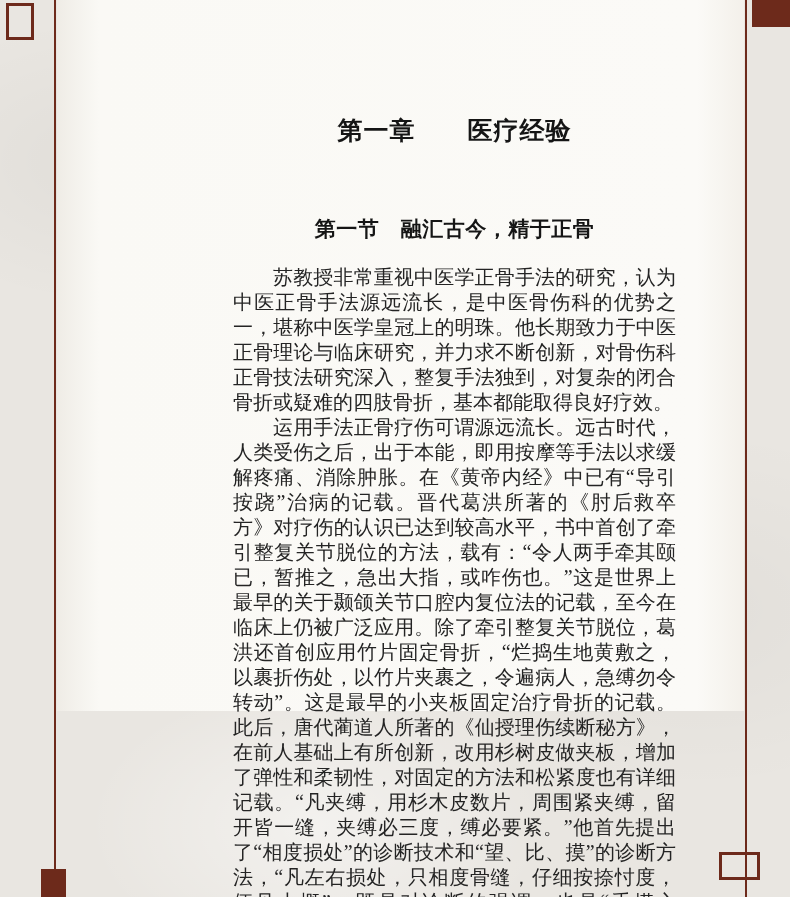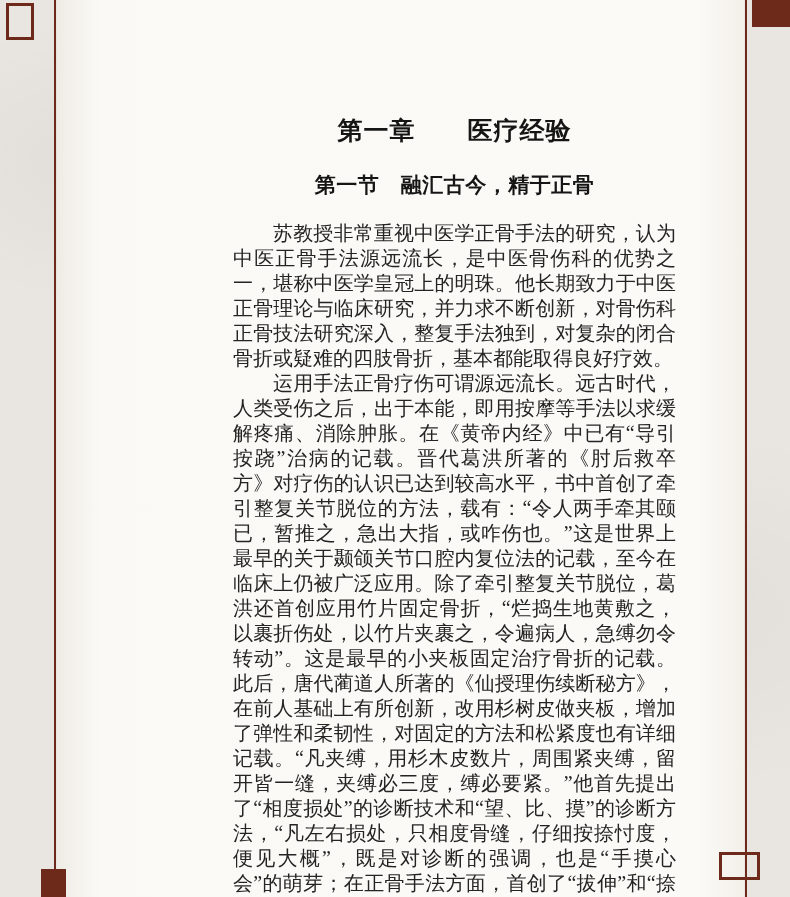--- a/index.html
+++ b/index.html
@@ -14,21 +14,21 @@
   .backdrop-texture {
     position: absolute; inset: 0;
     background:
       radial-gradient(ellipse 320px 220px at 12% 18%, rgba(0,0,0,0.035), transparent 65%),
       radial-gradient(ellipse 420px 280px at 88% 68%, rgba(0,0,0,0.03), transparent 65%),
       radial-gradient(ellipse 380px 240px at 40% 92%, rgba(255,255,255,0.45), transparent 60%),
       radial-gradient(ellipse 300px 180px at 65% 8%, rgba(0,0,0,0.02), transparent 60%);
   }
   
   .paper {
-    position: absolute; left: 57px; top: 0; width: 687px; height: 897px;
+    position: absolute; left: 57px; top: 0; width: 687px; height: 711px;
     background: linear-gradient(90deg, #efece6 0px, #faf9f5 42px, #fbfaf7 640px, #f3f0ea 687px);
   }
   .rule { position: absolute; top: 0; bottom: 0; width: 2px; background: #6d2a1b; }
   .rule-left  { left: 54px; }
   .rule-right { left: 745px; }
   .ornament { position: absolute; }
   .orn-tl { left: 6px;   top: 3px;   width: 28px; height: 37px; border: 3px solid #6d2a1b; }
   .orn-tr { left: 752px; top: 0;     width: 38px; height: 27px; background: #6d2a1b; }
   .orn-bl { left: 41px;  top: 869px; width: 25px; height: 28px; background: #6d2a1b; }
   .orn-br { left: 719px; top: 852px; width: 41px; height: 28px; border: 3px solid #6d2a1b; }
@@ -36,21 +36,21 @@
   .content {
     position: absolute; left: 176px; top: 0; width: 443px;
     color: #1d1d1d;
   }
   .chapter-title {
     margin: 0; padding-top: 114px;
     font-size: 25px; font-weight: 700; text-align: center;
     letter-spacing: 1px; color: #151515;
   }
   .section-title {
-    margin: 24px 0 0;
+    margin: 68px 0 0;
     font-size: 21px; font-weight: 700; text-align: center;
     letter-spacing: 0.5px; color: #151515;
   }
   .body-text { margin: 22px 0 0; }
   .body-text p {
     margin: 0;
     font-size: 20px; line-height: 25px;
     text-align: justify; text-indent: 2em;
     color: #242424;
   }

